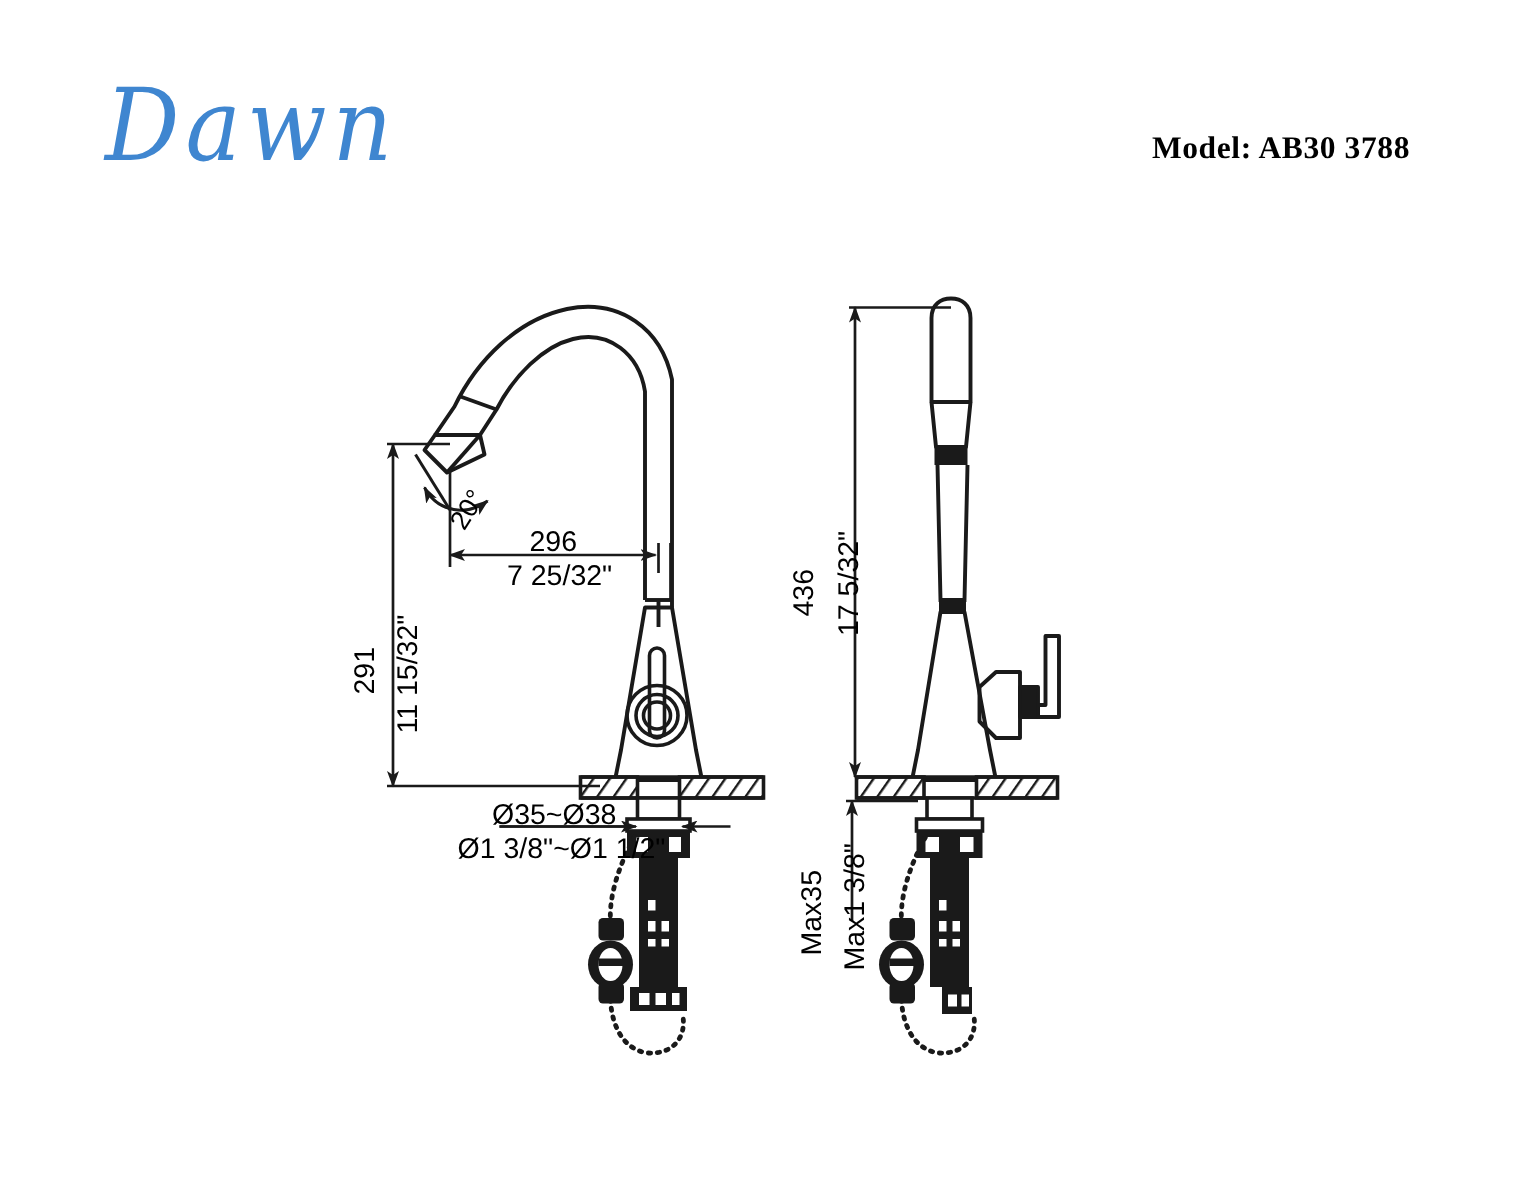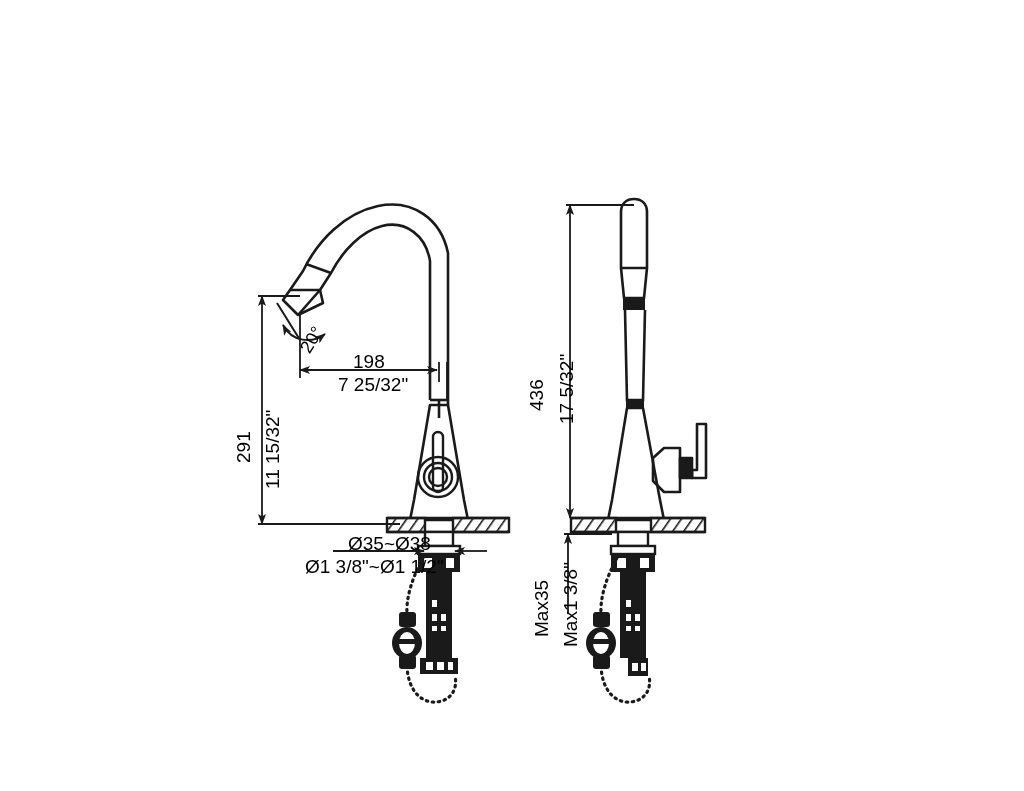--- a/index.html
+++ b/index.html
@@ -75,22 +75,26 @@
     transform-origin: left bottom;
     transform: rotate(-90deg);
   }
   .dim-small { font-size: 18px; }
 </style>
 </head>
 <body>
 
 <div id="page">
 
+  <div id="brand-logo">
+    <span class="logo-text" style="color: rgb(63, 134, 208);">Dawn</span>
+  </div>
 
   <div id="header-meta">
+    <span class="meta-line">Model: AB30 3788</span>
   </div>
 
   <svg id="drawing" viewBox="0 0 1024 791">
     <defs>
       <marker id="arrEnd" markerWidth="11" markerHeight="8" refX="10" refY="4" orient="auto" markerUnits="userSpaceOnUse">
         <path d="M0,0 L11,4 L0,8 L2.6,4 Z" fill="#1a1a1a"></path>
       </marker>
       <marker id="arrStart" markerWidth="11" markerHeight="8" refX="1" refY="4" orient="auto" markerUnits="userSpaceOnUse">
         <path d="M11,0 L0,4 L11,8 L8.4,4 Z" fill="#1a1a1a"></path>
       </marker>
@@ -260,26 +264,26 @@
       <g stroke="#1a1a1a" stroke-width="1.8" fill="none">
         <line x1="568" y1="534" x2="568" y2="614" marker-start="url(#arrStart)"></line>
         <line x1="564" y1="534" x2="612" y2="534"></line>
       </g>
     </g>
   </svg>
 
   <div class="dim-label rot" style="left:253px; top:444px;">291</div>
   <div class="dim-label rot" style="left:282px; top:470px;">11 15/32"</div>
 
-  <div class="dim-label" style="left:353px; top:352px;">198</div>
+  <div class="dim-label" style="left:353px; top:352px;">296</div>
   <div class="dim-label" style="left:338px; top:375px;">7 25/32"</div>
 
   <div class="dim-label dim-small" style="left:312px; top:338px; transform-origin:left bottom; transform:rotate(-58deg);">20°</div>
 
-  <div class="dim-label" style="left:348px; top:534px;">Ø35~Ø38</div>
+  <div class="dim-label" style="left:328px; top:534px;">Ø35~Ø38</div>
   <div class="dim-label" style="left:305px; top:557px;">Ø1 3/8"~Ø1 1/2"</div>
 
   <div class="dim-label rot" style="left:546px; top:392px;">436</div>
   <div class="dim-label rot" style="left:576px; top:405px;">17 5/32"</div>
 
   <div class="dim-label rot" style="left:551px; top:618px;">Max35</div>
   <div class="dim-label rot" style="left:580px; top:628px;">Max1 3/8"</div>
 
 </div>
 

